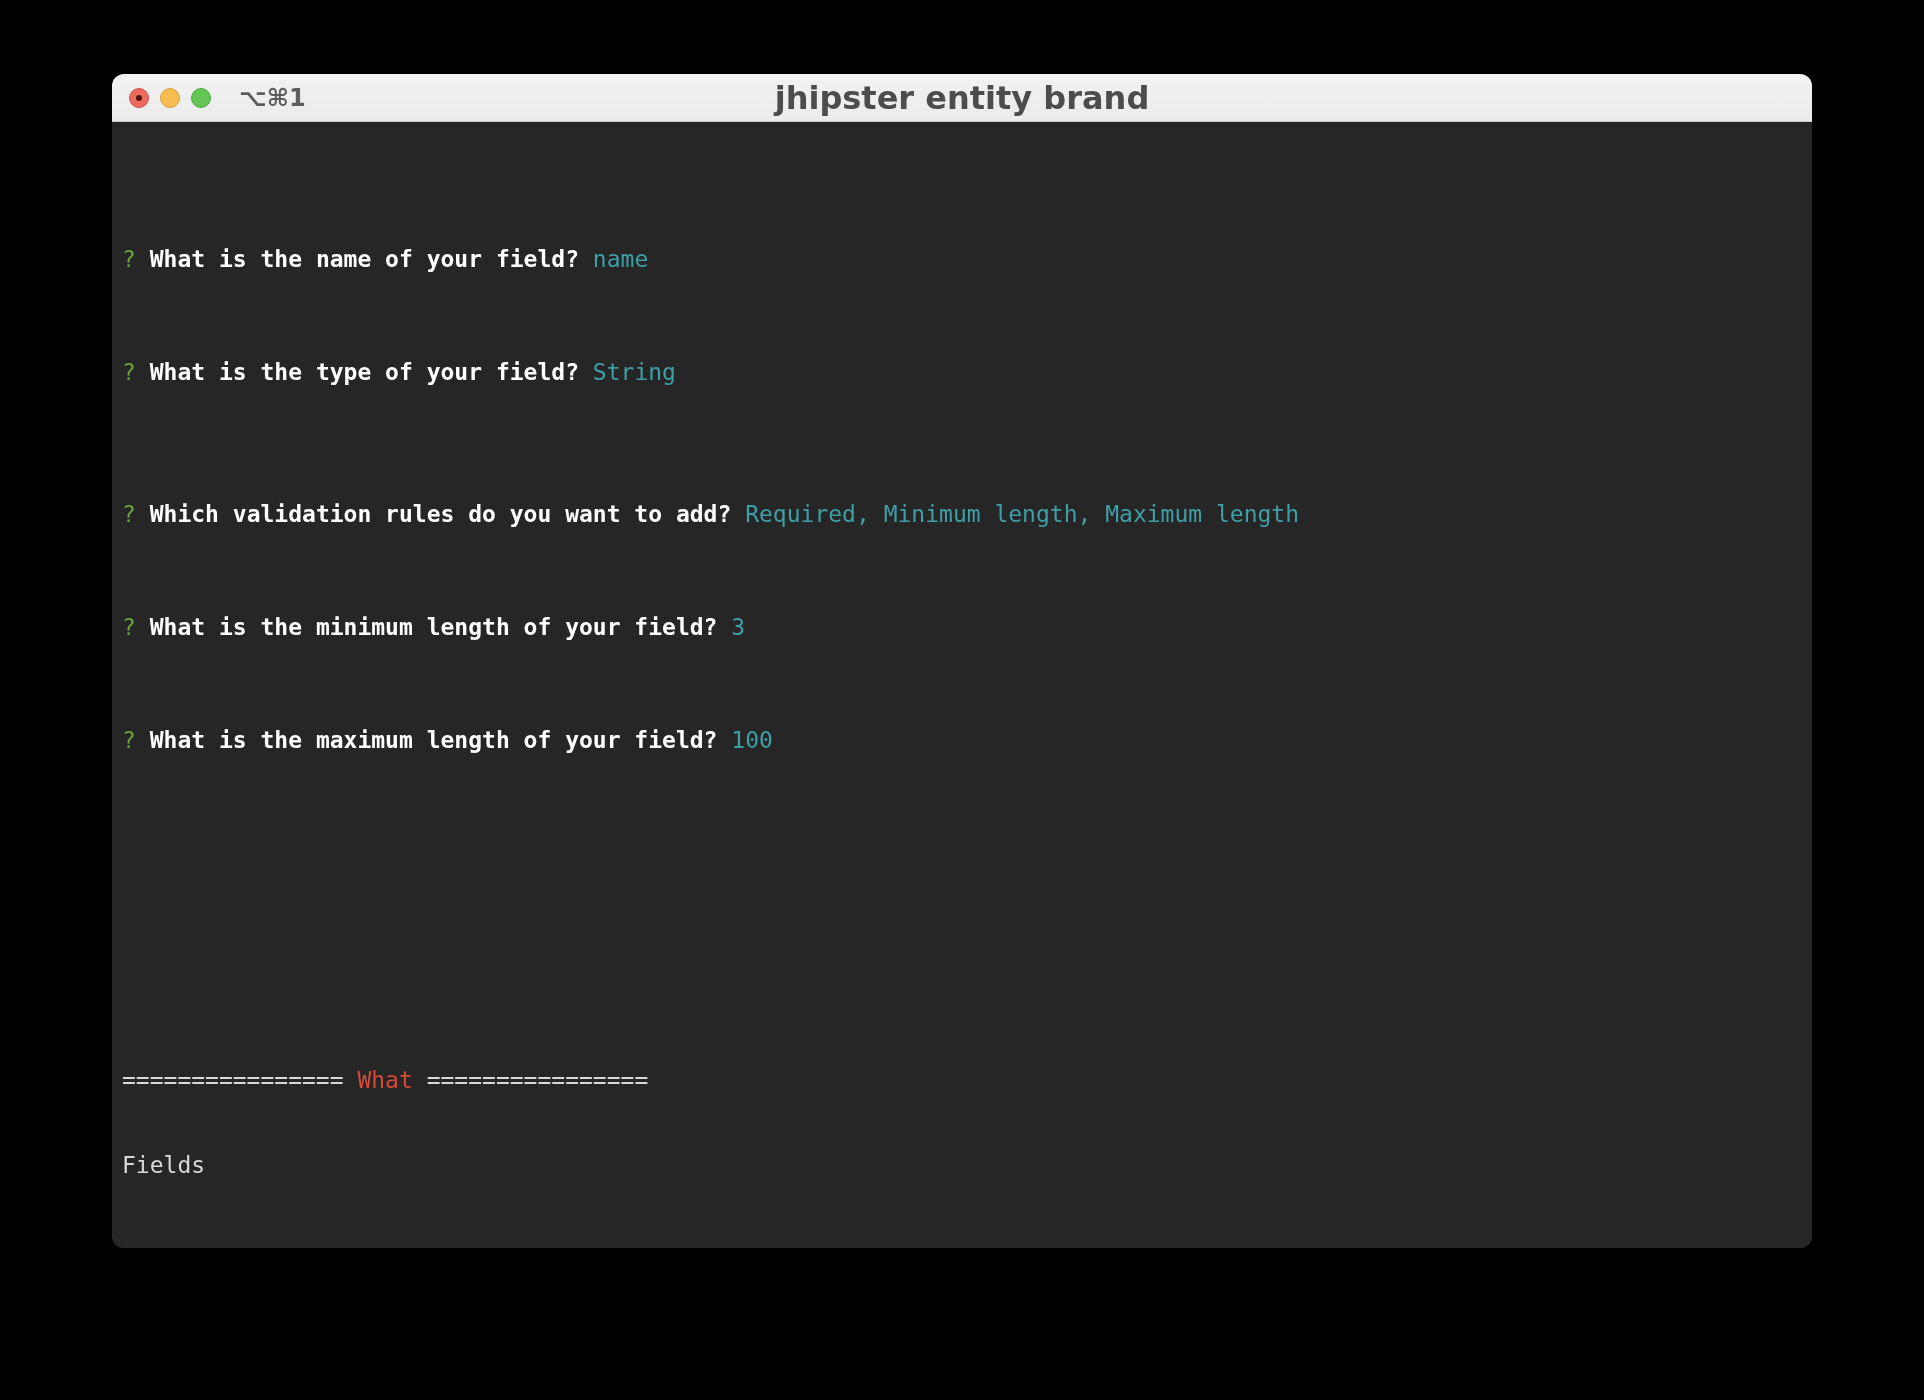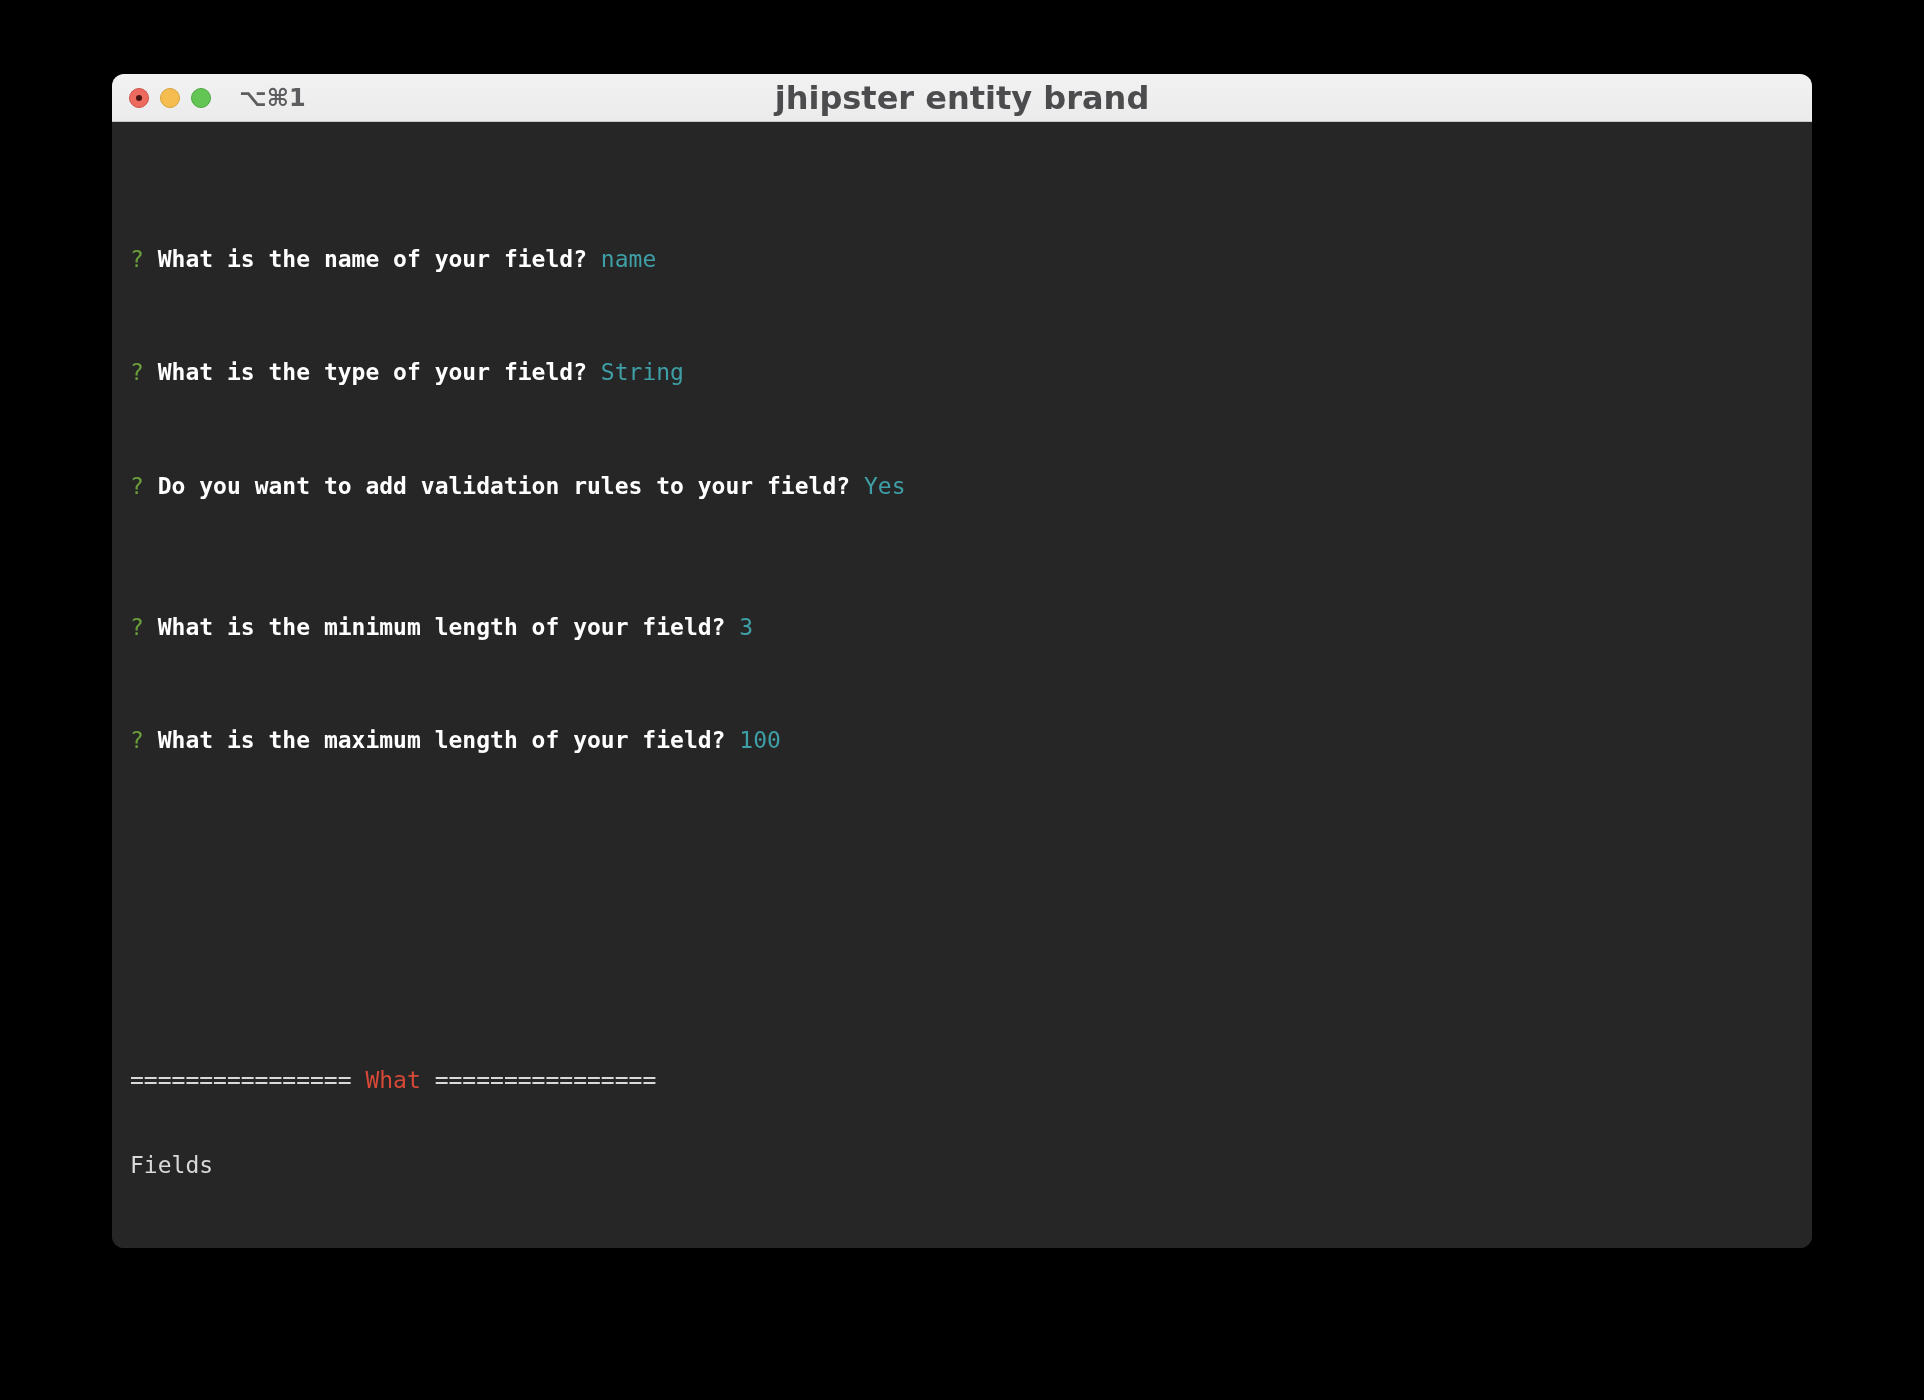--- a/index.html
+++ b/index.html
@@ -75,21 +75,21 @@
     font-size: 32px;
     font-weight: 700;
     color: #4c4c4e;
     pointer-events: none;
   }
 
   
   #terminal {
     background: #262626;
     height: 1127px;
-    padding: 10px 0 0 8px;
+    padding: 10px 0 0 0;
     box-sizing: border-box;
     overflow: hidden;
   }
   #lines {
     font-family: "DejaVu Sans Mono", monospace;
     font-size: 23px;
     line-height: 28.3px;
     padding-left: 10px;
     white-space: pre;
     color: #e6e6e6;
@@ -118,22 +118,22 @@
   </div>
 
   <div id="terminal">
     <div id="lines">
 
       
       <div class="line"><span class="q">?</span><span class="bold"> </span><span class="bold">What is the name of your field?</span><span class="ans"> </span><span class="ans">name</span></div>
 
       <div class="line"><span class="q">?</span><span class="bold"> </span><span class="bold">What is the type of your field?</span><span class="ans"> </span><span class="ans">String</span></div>
 
-      <div class="line"><span class="q">?</span><span class="bold"> </span><span class="bold">Do you want to add validation rules to your field?</span><span class="ans"> </span><span class="ans">Yes</span></div>
-
+
+      <div class="line"><span class="q">?</span><span class="bold"> </span><span class="bold">Which validation rules do you want to add?</span><span class="ans"> </span><span class="ans">Required, Minimum length, Maximum length</span></div>
 
       <div class="line"><span class="q">?</span><span class="bold"> </span><span class="bold">What is the minimum length of your field?</span><span class="ans"> </span><span class="ans">3</span></div>
 
       <div class="line"><span class="q">?</span><span class="bold"> </span><span class="bold">What is the maximum length of your field?</span><span class="ans"> </span><span class="ans">100</span></div>
 
       <div class="line"> </div>
       <div class="line"> </div>
 
       
       <div class="line"><span class="sep">================</span><span class="sep"> </span><span class="red">What</span><span class="sep"> </span><span class="sep">================</span></div>

